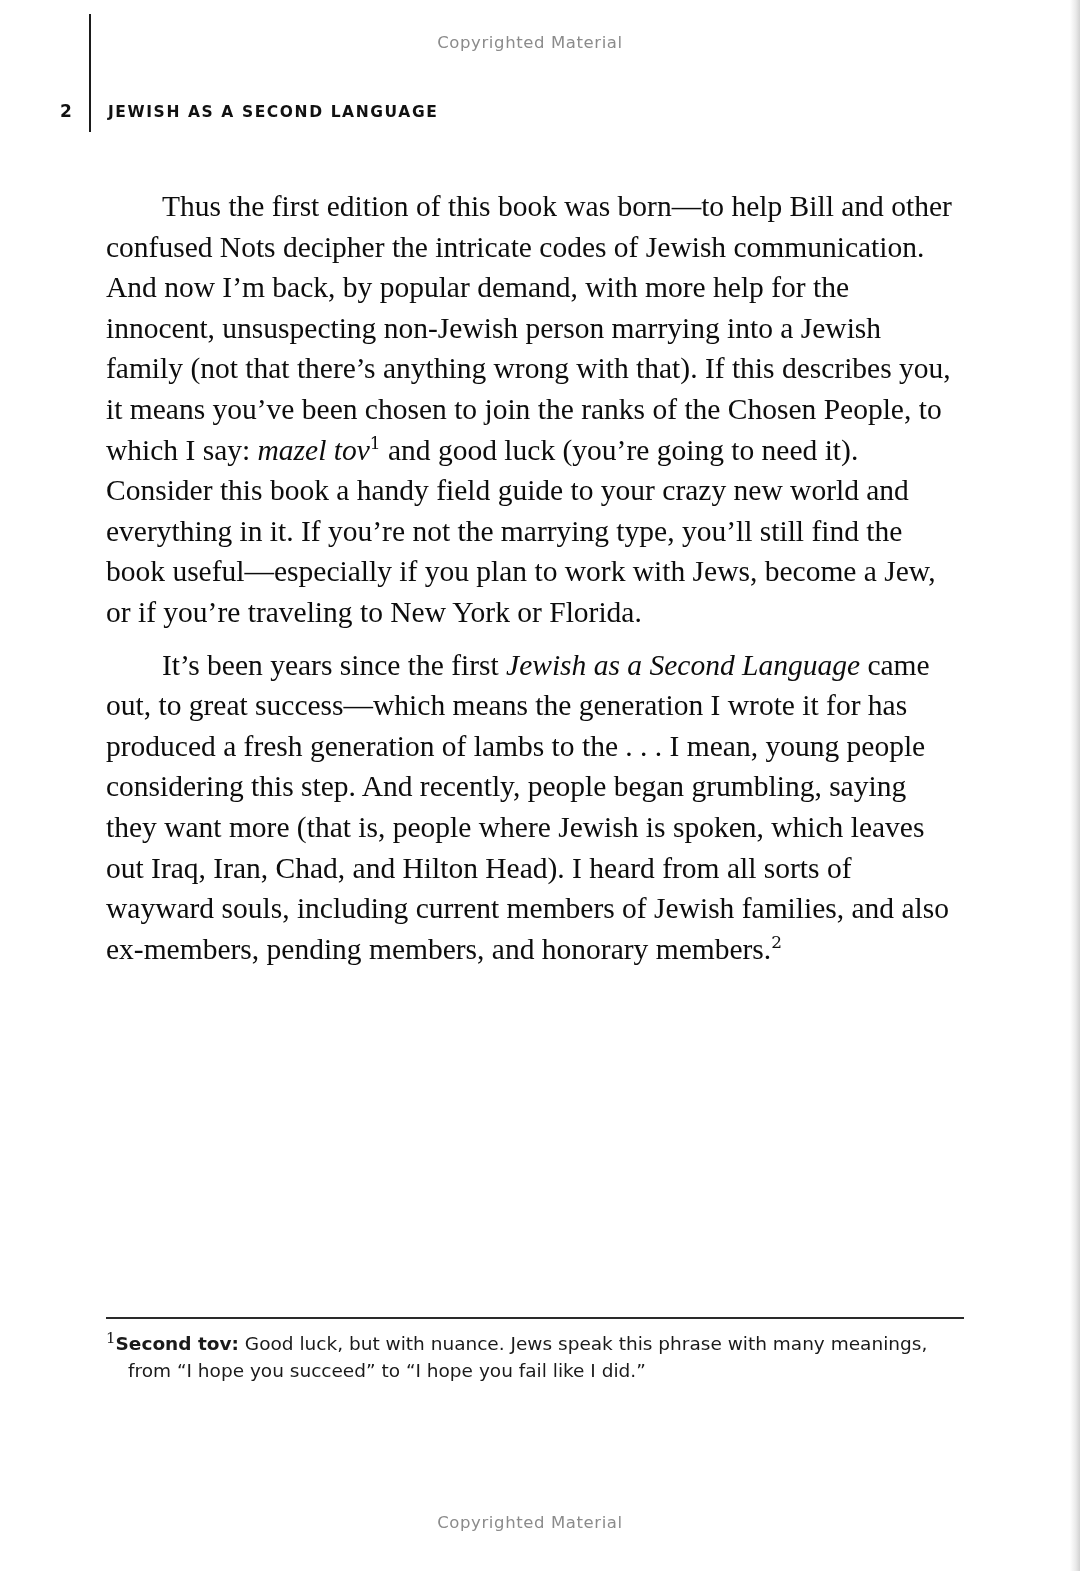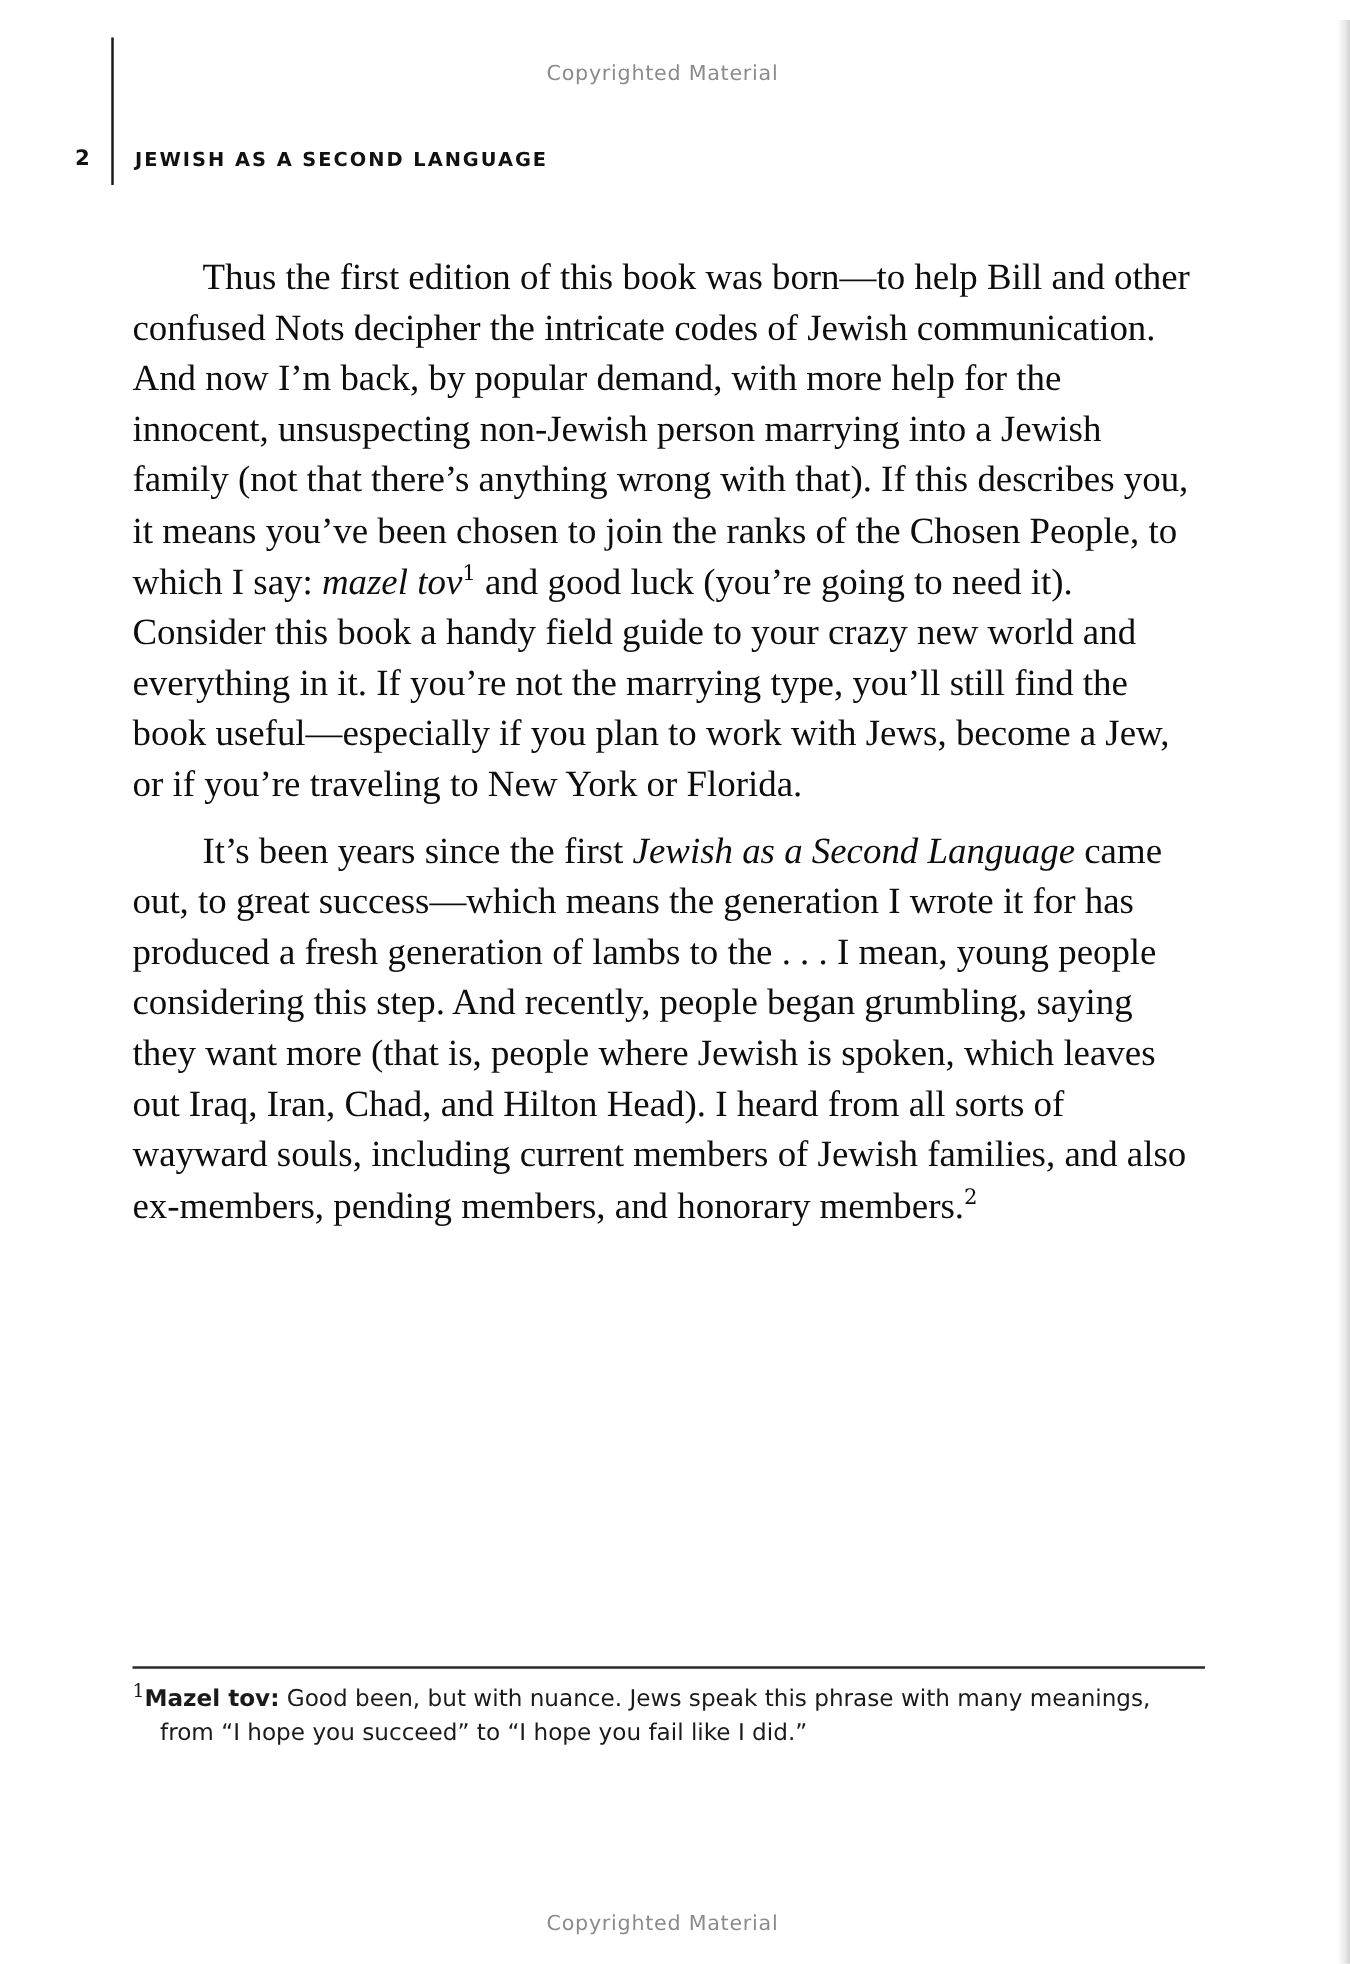--- a/index.html
+++ b/index.html
@@ -13,21 +13,20 @@
     position: relative;
     font-family: "Liberation Serif", serif;
     color: #111111;
     overflow: hidden;
   }
 
   .page {
     position: absolute;
     inset: 0;
     background: #ffffff;
-    margin-top: 16px;
   }
 
   
   .page-edge {
     position: absolute;
     top: 0;
     right: 0;
     width: 10px;
     height: 100%;
     background: linear-gradient(to right, #ffffff 0%, #e9e9e9 60%, #d2d2d2 100%);
@@ -161,21 +160,21 @@
 
     <p class="para"><span>It’s been years since the first </span><i>Jewish as a Second Language</i><span> came out, to great success—which means the generation I wrote it for has produced a fresh generation of lambs to the . . . I mean, young people considering this step. And recently, people began grumbling, saying they want more (that is, people where Jewish is spoken, which leaves out Iraq, Iran, Chad, and Hilton Head). I heard from all sorts of wayward souls, including current members of Jewish families, and also ex-members, pending members, and honorary members.</span><sup class="fn">2</sup></p>
 
 
   </div>
 
   <div class="fn-rule"></div>
 
   <div class="footnotes">
     <div class="footnote">
-      <span class="marker">1</span><b>Mazel tov:</b><span> Good been, but with nuance. Jews speak this phrase with many meanings, from “I hope you succeed” to “I hope you fail like I did.”</span>
+      <span class="marker">1</span><b>Second tov:</b><span> Good luck, but with nuance. Jews speak this phrase with many meanings, from “I hope you succeed” to “I hope you fail like I did.”</span>
     </div>
   </div>
 
   <div class="watermark-bottom">Copyrighted Material</div>
 
   <div class="page-edge"></div>
 
 </div>
 
 </body></html>

